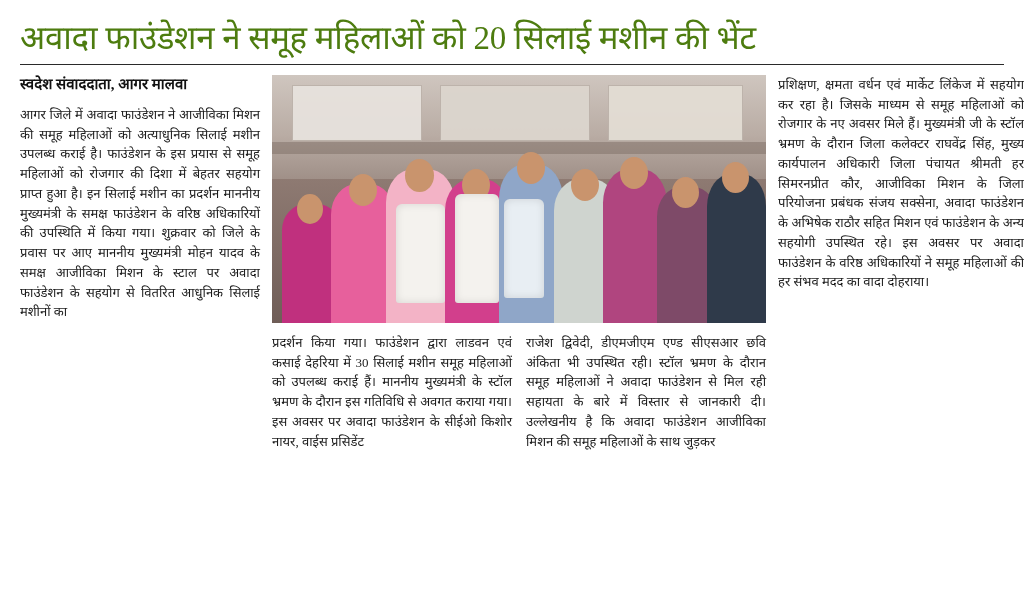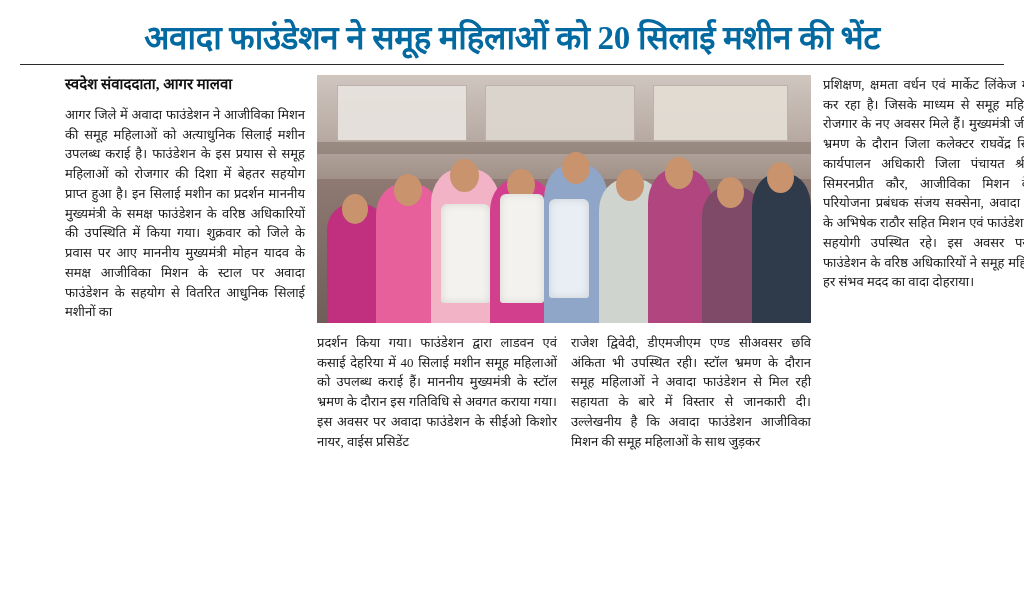--- a/index.html
+++ b/index.html
@@ -16,40 +16,38 @@
   }
   .page {
     position: relative;
     width: 1024px;
     height: 602px;
     box-sizing: border-box;
     padding: 14px 20px 8px 20px;
   }
   .headline {
     font-family: "Liberation Serif", serif;
-    font-weight: bold;
+    font-weight: normal;
     font-size: 33px;
     line-height: 1.15;
     letter-spacing: -0.3px;
-    color: #0369a1;
-    text-align: center;
+    color: #4d7c0f;
     white-space: nowrap;
     margin: 6px 0 2px 0;
   }
   .rule {
     border: 0;
     border-top: 1.5px solid #2a2a2a;
     margin: 6px 0 10px 0;
   }
   .columns {
     display: grid;
     grid-template-columns: 240px 494px 246px;
     column-gap: 12px;
     height: 492px;
-    margin-left: 45px;
   }
   .col {
     position: relative;
   }
   .byline {
     font-weight: bold;
     font-size: 15px;
     line-height: 1.2;
     margin-bottom: 12px;
     color: #111;
@@ -177,22 +175,22 @@
           <div class="person" style="left:88%;width:12%;height:60%;background:#2f3a4a;"></div>
           <div class="head" style="left:91%;top:35%;width:27px;height:31px;"></div>
 
           <div class="cloth" style="left:25%;top:52%;width:10%;height:40%;"></div>
           <div class="cloth" style="left:37%;top:48%;width:9%;height:44%;"></div>
           <div class="cloth" style="left:47%;top:50%;width:8%;height:40%;background:#e8eef3;"></div>
         </div>
       </div>
 
       <div class="photo-caption-cols">
-        <div class="body-text">प्रदर्शन किया गया। फाउंडेशन द्वारा लाडवन एवं कसाई देहरिया में 40 सिलाई मशीन समूह महिलाओं को उपलब्ध कराई हैं। माननीय मुख्यमंत्री के स्टॉल भ्रमण के दौरान इस गतिविधि से अवगत कराया गया। इस अवसर पर अवादा फाउंडेशन के सीईओ किशोर नायर, वाईस प्रसिडेंट</div>
-        <div class="body-text">राजेश द्विवेदी, डीएमजीएम एण्ड सीअवसर छवि अंकिता भी उपस्थित रही। स्टॉल भ्रमण के दौरान समूह महिलाओं ने अवादा फाउंडेशन से मिल रही सहायता के बारे में विस्तार से जानकारी दी। उल्लेखनीय है कि अवादा फाउंडेशन आजीविका मिशन की समूह महिलाओं के साथ जुड़कर</div>
+        <div class="body-text">प्रदर्शन किया गया। फाउंडेशन द्वारा लाडवन एवं कसाई देहरिया में 30 सिलाई मशीन समूह महिलाओं को उपलब्ध कराई हैं। माननीय मुख्यमंत्री के स्टॉल भ्रमण के दौरान इस गतिविधि से अवगत कराया गया। इस अवसर पर अवादा फाउंडेशन के सीईओ किशोर नायर, वाईस प्रसिडेंट</div>
+        <div class="body-text">राजेश द्विवेदी, डीएमजीएम एण्ड सीएसआर छवि अंकिता भी उपस्थित रही। स्टॉल भ्रमण के दौरान समूह महिलाओं ने अवादा फाउंडेशन से मिल रही सहायता के बारे में विस्तार से जानकारी दी। उल्लेखनीय है कि अवादा फाउंडेशन आजीविका मिशन की समूह महिलाओं के साथ जुड़कर</div>
       </div>
     </div>
 
     <div class="col col-right">
       <div class="body-text">प्रशिक्षण, क्षमता वर्धन एवं मार्केट लिंकेज में सहयोग कर रहा है। जिसके माध्यम से समूह महिलाओं को रोजगार के नए अवसर मिले हैं। मुख्यमंत्री जी के स्टॉल भ्रमण के दौरान जिला कलेक्टर राघवेंद्र सिंह, मुख्य कार्यपालन अधिकारी जिला पंचायत श्रीमती हर सिमरनप्रीत कौर, आजीविका मिशन के जिला परियोजना प्रबंधक संजय सक्सेना, अवादा फाउंडेशन के अभिषेक राठौर सहित मिशन एवं फाउंडेशन के अन्य सहयोगी उपस्थित रहे। इस अवसर पर अवादा फाउंडेशन के वरिष्ठ अधिकारियों ने समूह महिलाओं की हर संभव मदद का वादा दोहराया।</div>
     </div>
 
   </div>
 </div>
 

